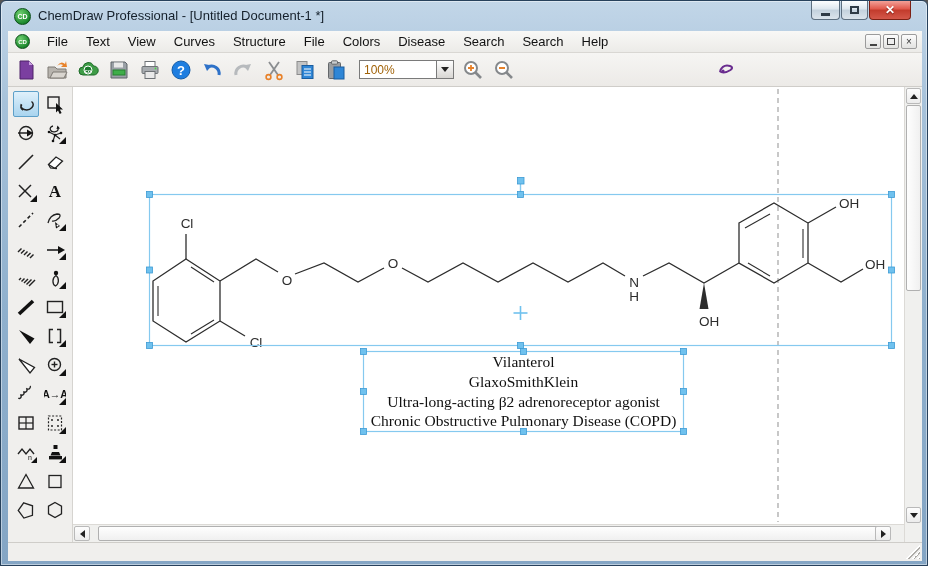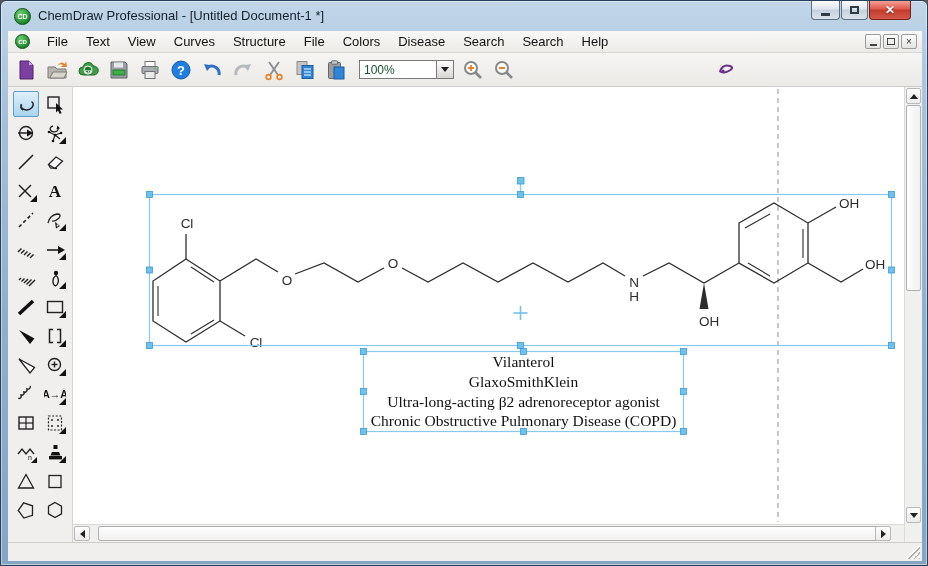--- a/index.html
+++ b/index.html
@@ -66,21 +66,21 @@
 
   
   .toolbar {
     position:relative; height:34px; display:flex; align-items:center; gap:7px; padding-left:6px;
     background:linear-gradient(180deg,#f6f5f3,#eceae7); border-bottom:1px solid #cfcdc9;
   }
   .tbtn { width:24px; height:26px; display:flex; align-items:center; justify-content:center; border-radius:3px; }
   .zoom-combo { display:flex; align-items:center; margin-left:4px; }
   .zoom-box {
     width:78px; height:19px; background:#fff; border:1px solid #7a7a7a;
-    font-size:12px; padding:1px 4px; color:#14532d; display:flex; align-items:center;
+    font-size:12px; padding:1px 4px; color:#a16207; display:flex; align-items:center;
   }
   .zoom-drop {
     width:17px; height:19px; border:1px solid #7a7a7a; border-left:none;
     background:linear-gradient(180deg,#fefefe,#d8d6d3); display:flex; align-items:center; justify-content:center;
   }
   .zoom-drop .tri { width:0; height:0; border-left:4px solid transparent; border-right:4px solid transparent; border-top:5px solid #222; }
   .tb-spacer-scifinder { position:absolute; left:706px; top:4px; }
 
   
   .main { display:flex; height:455px; }

